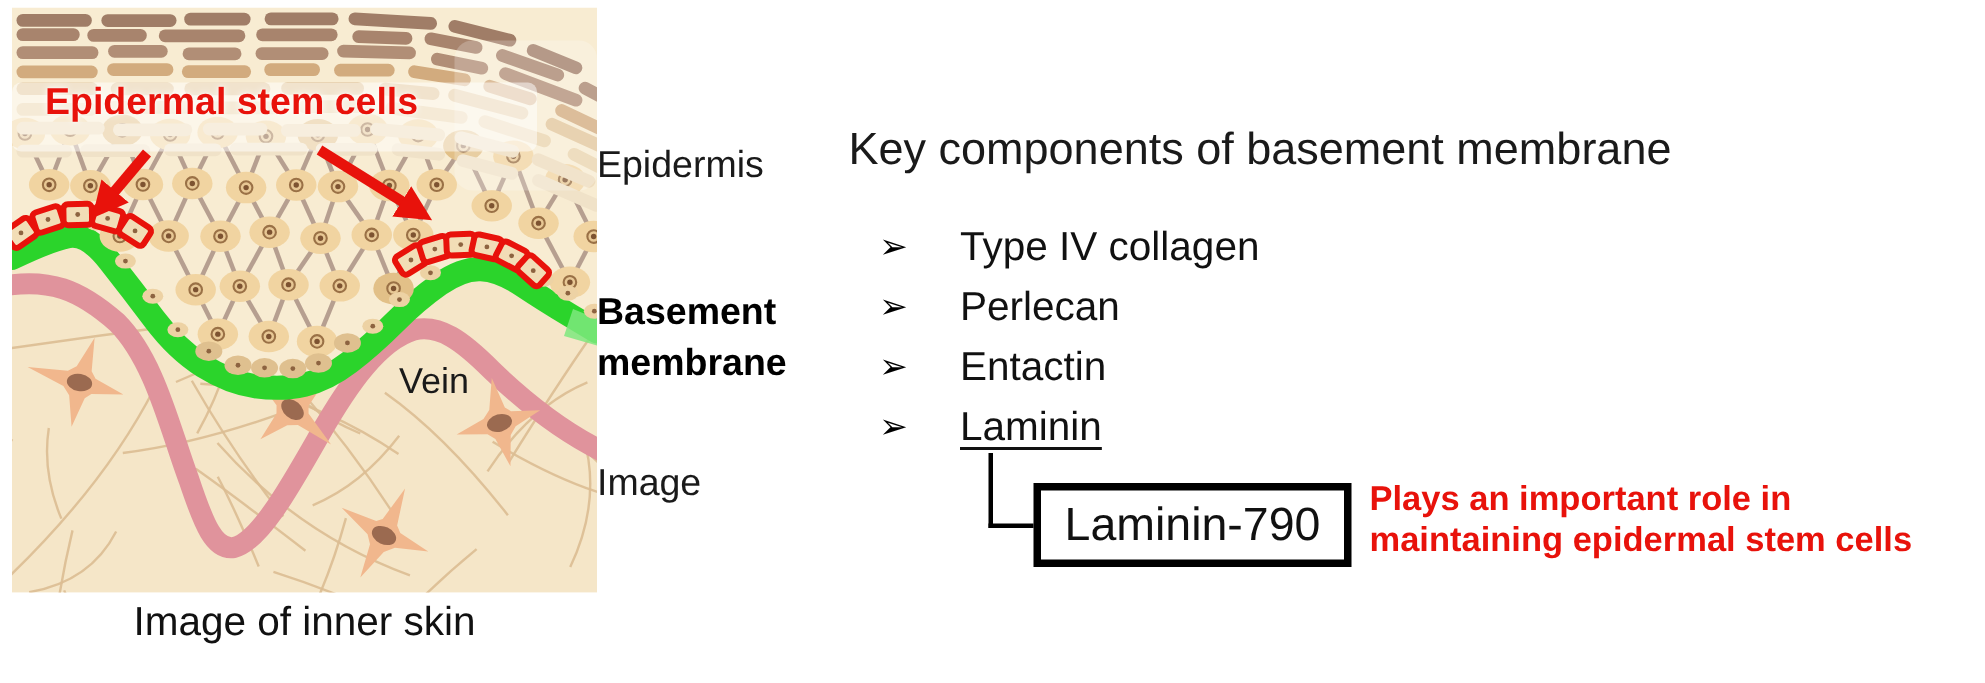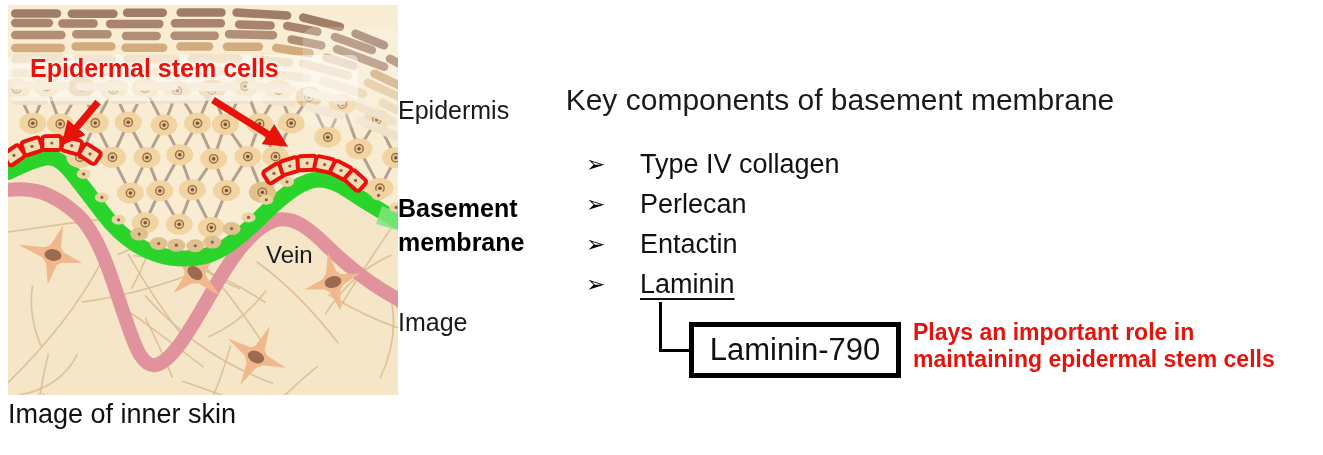--- a/index.html
+++ b/index.html
@@ -3,21 +3,21 @@
 <meta charset="utf-8">
 <style>
   html,body{margin:0;padding:0;background:#fff;}
   .stage{position:relative;width:1277px;height:455px;background:#ffffff;overflow:hidden;
          font-family:"Liberation Sans",sans-serif;color:#1a1a1a;}
   .abs{position:absolute;}
   #skin-svg{position:absolute;left:8px;top:5px;width:390px;height:390px;}
   .stem-label{left:30px;top:54px;font-size:25px;font-weight:bold;color:#e8120b;
               text-shadow:0 0 6px rgba(255,255,255,.95),0 0 2px rgba(255,255,255,.9);white-space:nowrap;}
   .vein-label{left:266px;top:241px;font-size:24px;color:#1a1a1a;}
-  .caption{left:8px;top:399px;width:390px;text-align:left;font-size:27px;color:#111;}
+  .caption{left:8px;top:399px;width:390px;text-align:center;font-size:27px;color:#111;}
   .side-label{left:398px;font-size:25px;color:#1a1a1a;white-space:nowrap;}
   .lab-epi{top:96px;}
   .lab-bm{top:191px;font-weight:bold;color:#000000;line-height:34px;}
   .lab-der{top:308px;}
   .title{left:430px;top:61px;width:820px;text-align:center;font-size:30px;color:#1a1a1a;white-space:nowrap;margin-top:22px;}
   .klist{left:586px;top:144px;list-style:none;margin:0;padding:0;}
   .klist li{height:40px;display:flex;align-items:center;}
   .bullet{width:54px;font-size:23px;color:#000;flex:0 0 54px;}
   .itxt{font-size:27px;color:#111;}
   .u .itxt{text-decoration:underline;text-decoration-thickness:2px;text-underline-offset:5px;}

